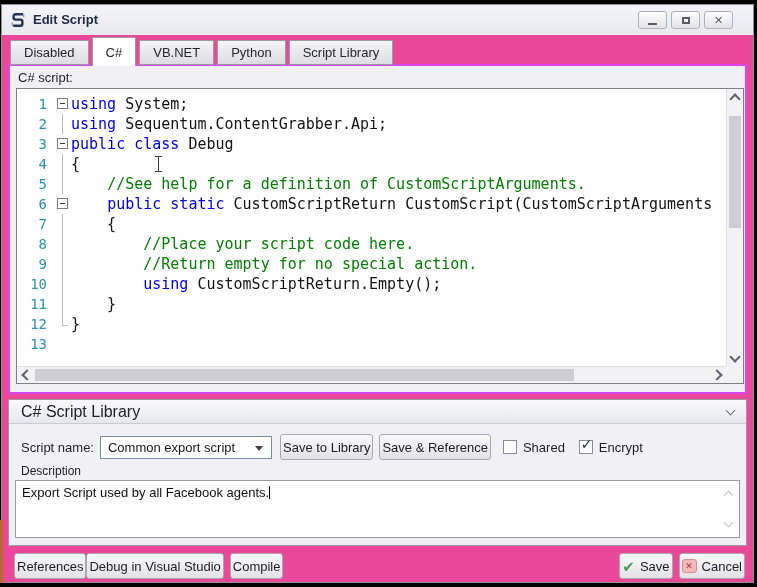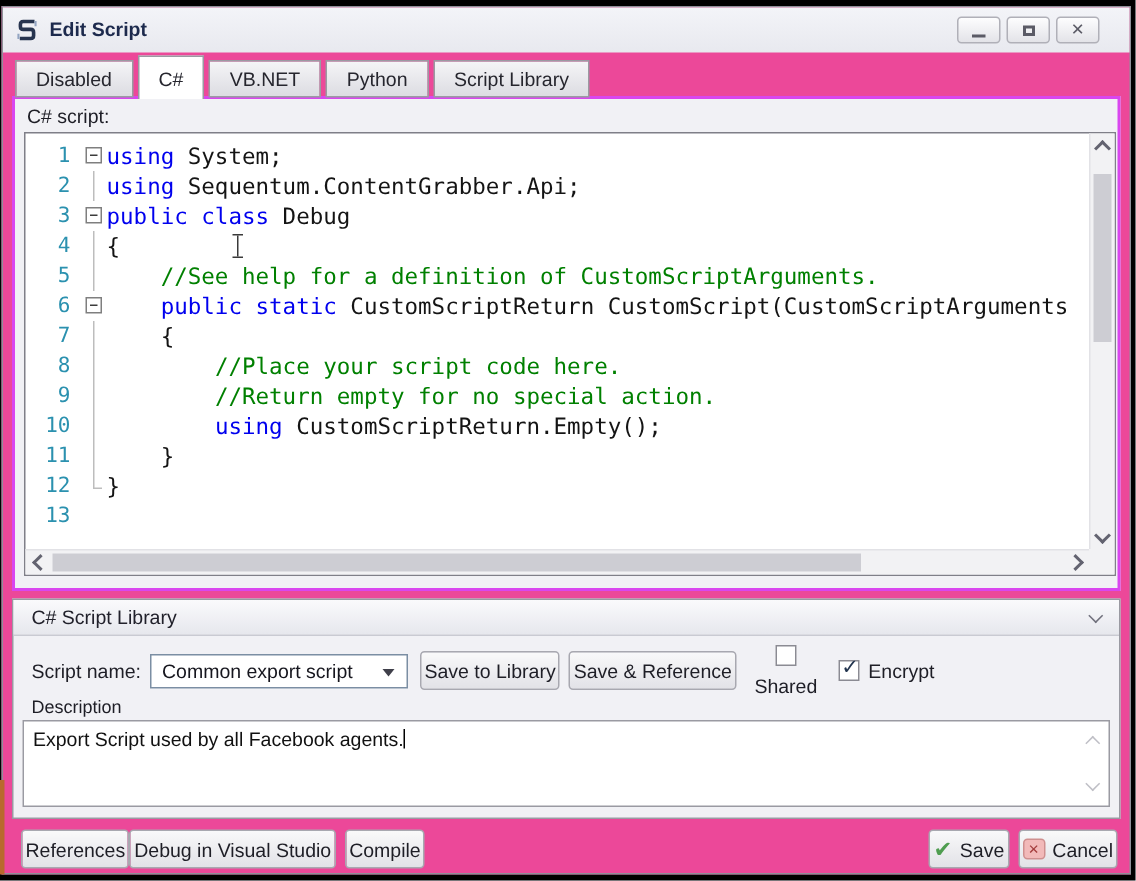--- a/index.html
+++ b/index.html
@@ -84,32 +84,32 @@
   .hscroll .arr.rgt{right:0;}
   .hthumb{position:absolute;top:2px;bottom:2px;left:18px;width:76%;background:#cdcdd3;}
   .scroll-corner{position:absolute;right:0;bottom:0;width:17px;height:17px;background:#f2f2f4;}
 
   
   .lib-panel{position:absolute;left:6px;right:6px;top:394px;height:147px;
     background:#f1f1f5;border:1px solid #9a9aa2;box-sizing:border-box;}
   .lib-header{position:absolute;left:0;right:0;top:0;height:24px;
     background:linear-gradient(#fafafc,#e6e7ed);border-bottom:1px solid #c9cad2;
     display:flex;align-items:center;justify-content:space-between;padding:0 12px;box-sizing:border-box;
-    font-size:13px;color:#21212b;cursor:default;}
+    font-size:16px;color:#21212b;cursor:default;}
   .lib-controls{position:absolute;left:12px;right:8px;top:33px;height:28px;
     display:flex;align-items:center;font-size:13px;color:#1e1e26;}
   .combo{height:23px;width:172px;margin-left:6px;background:#fff;border:1px solid #7b8ea3;
     box-sizing:border-box;display:flex;align-items:center;position:relative;
     padding-left:7px;font-size:13px;color:#16161e;cursor:default;}
   .combo-arrow{position:absolute;right:8px;top:9px;width:0;height:0;
     border-left:4px solid transparent;border-right:4px solid transparent;border-top:5px solid #3f3f4a;}
   .btn{height:26px;padding:0 2px;border:1px solid #a8a8b0;border-radius:3px;
     background:linear-gradient(#f9f9fa,#e2e2e7);font-size:13px;color:#1e1e26;
     font-family:"Liberation Sans","DejaVu Sans",sans-serif;display:inline-flex;align-items:center;gap:5px;cursor:default;}
-  .gap6{margin-left:6px;} .gap8{margin-left:8px;} .gap12{margin-left:12px;flex-direction:column;} .gap14{margin-left:14px;}
+  .gap6{margin-left:6px;} .gap8{margin-left:8px;} .gap12{margin-left:12px;} .gap14{margin-left:14px;}
   .checkwrap{display:inline-flex;align-items:center;gap:6px;cursor:default;}
   .cb{width:14px;height:14px;border:1px solid #8b8b93;background:#fff;box-sizing:border-box;
     position:relative;overflow:visible;}
   .check{position:absolute;left:1px;top:-4px;font-size:14px;font-weight:bold;color:#22344e;line-height:1;}
   .desc-label{position:absolute;left:12px;top:64px;font-size:12px;color:#1e1e26;}
   .desc-box{position:absolute;left:6px;right:6px;top:80px;bottom:7px;background:#fff;
     border:1px solid #9a9aa2;box-sizing:border-box;font-size:13px;color:#111;
     padding:4px 20px 4px 6px;cursor:text;}
   .caret{display:inline-block;width:1px;height:13px;background:#000;vertical-align:-2px;}
   .desc-arrow{position:absolute;right:7px;}

